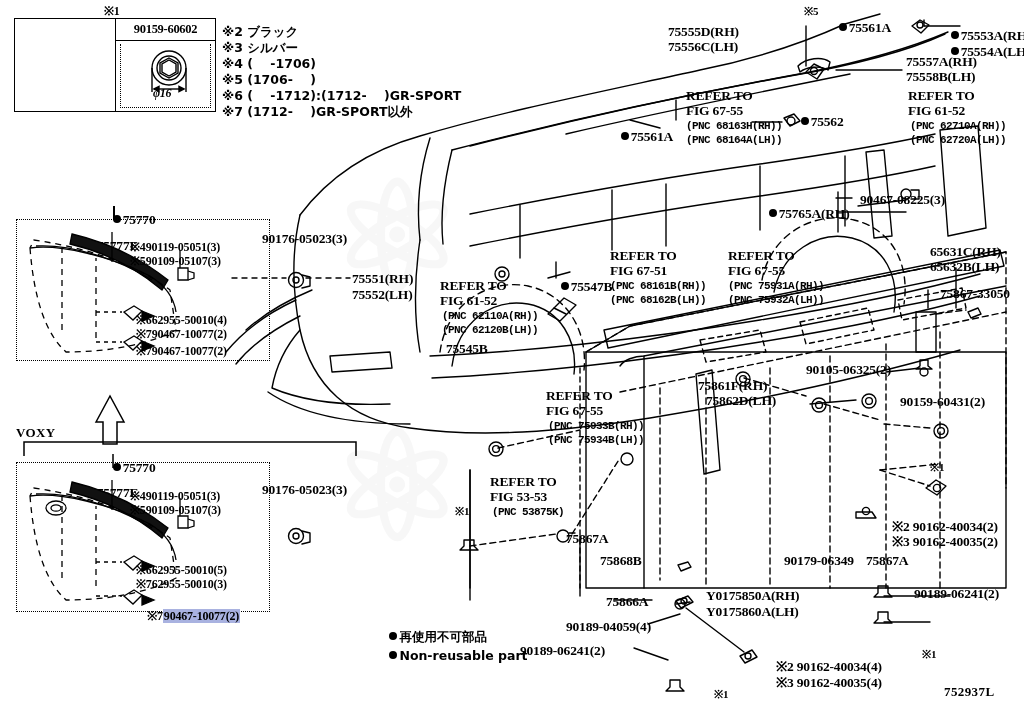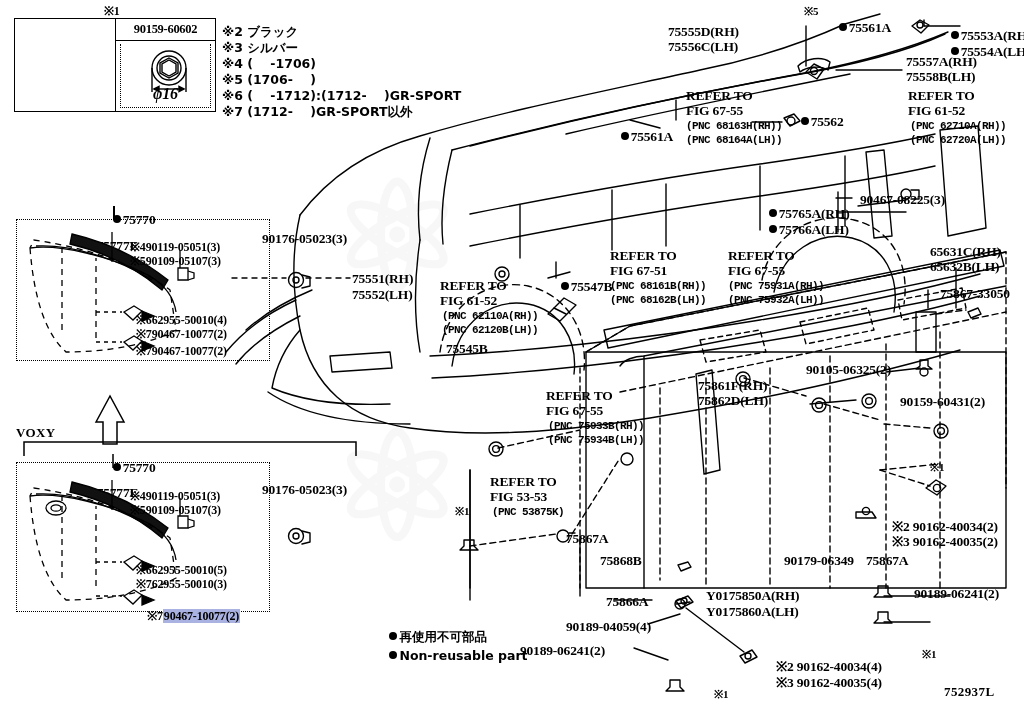--- a/index.html
+++ b/index.html
@@ -303,21 +303,21 @@
             <circle cx="48" cy="26" r="17"></circle>
             <circle cx="48" cy="26" r="12"></circle>
             <polygon points="48,16 57,21 57,31 48,36 39,31 39,21"></polygon>
             <polygon points="48,18 55,22 55,30 48,34 41,30 41,22"></polygon>
             <path d="M31 26 L31 50 M65 26 L65 50"></path>
             <path d="M33 47 L63 47"></path>
             <path d="M33 47 l5 -2.5 l0 5 z" fill="#000"></path>
             <path d="M63 47 l-5 -2.5 l0 5 z" fill="#000"></path>
           </g>
         </svg>
-        <div class="lbl" style="left:32px;top:42px;font-size:16px;font-style:italic;">φ16</div>
+        <div class="lbl" style="left:32px;top:42px;font-size:12px;font-style:italic;">φ16</div>
       </div>
     </div>
   </div>
 
   <div class="lbl jp" style="left:222px;top:24px;">※2 ブラック</div>
   <div class="lbl jp" style="left:222px;top:40px;">※3 シルバー</div>
   <div class="lbl jp" style="left:222px;top:56px;text-align:center;">※4 (    -1706)</div>
   <div class="lbl jp" style="left:222px;top:72px;">※5 (1706-    )</div>
   <div class="lbl jp" style="left:222px;top:88px;">※6 (    -1712):(1712-    )GR-SPORT</div>
   <div class="lbl jp" style="left:222px;top:104px;">※7 (1712-    )GR-SPORT以外</div>
@@ -472,23 +472,20 @@
   </div>
 
   <div class="lbl" style="left:908px;top:88px;">REFER TO</div>
   <div class="lbl" style="left:908px;top:103px;">FIG 61-52</div>
   <div class="lbl pnc" style="left:910px;top:119px;">(PNC 62710A(RH))</div>
   <div class="lbl pnc" style="left:910px;top:133px;">(PNC 62720A(LH))</div>
 
   <div class="lbl" style="left:756px;top:190px;">
     <span class="bullet"></span><span>75765A(RH)</span>
   </div>
-  <div class="lbl" style="left:756px;top:206px;">
-    <span class="bullet"></span><span>75766A(LH)</span>
-  </div>
   <div class="lbl" style="left:860px;top:192px;">90467-08225(3)</div>
 
   <div class="lbl" style="left:930px;top:244px;">65631C(RH)</div>
   <div class="lbl" style="left:930px;top:259px;">65632B(LH)</div>
   <div class="lbl" style="left:940px;top:286px;">75867-33050</div>
 
   <div class="lbl" style="left:352px;top:271px;">75551(RH)</div>
   <div class="lbl" style="left:352px;top:287px;">75552(LH)</div>
 
   <div class="lbl" style="left:440px;top:278px;">REFER TO</div>
@@ -505,21 +502,21 @@
   <div class="lbl" style="left:610px;top:263px;">FIG 67-51</div>
   <div class="lbl pnc" style="left:610px;top:279px;">(PNC 68161B(RH))</div>
   <div class="lbl pnc" style="left:610px;top:293px;">(PNC 68162B(LH))</div>
 
   <div class="lbl" style="left:728px;top:248px;">REFER TO</div>
   <div class="lbl" style="left:728px;top:263px;">FIG 67-55</div>
   <div class="lbl pnc" style="left:728px;top:279px;">(PNC 75931A(RH))</div>
   <div class="lbl pnc" style="left:728px;top:293px;">(PNC 75932A(LH))</div>
 
   <div class="lbl" style="left:698px;top:378px;">75861F(RH)</div>
-  <div class="lbl" style="left:698px;top:393px;">75862D(LH)</div>
+  <div class="lbl" style="left:698px;top:393px;padding-left:8px;">75862D(LH)</div>
 
   <div class="lbl" style="left:806px;top:362px;">90105-06325(2)</div>
   <div class="lbl" style="left:900px;top:394px;">90159-60431(2)</div>
 
   <div class="lbl" style="left:546px;top:388px;">REFER TO</div>
   <div class="lbl" style="left:546px;top:403px;">FIG 67-55</div>
   <div class="lbl pnc" style="left:548px;top:419px;">(PNC 75933B(RH))</div>
   <div class="lbl pnc" style="left:548px;top:433px;">(PNC 75934B(LH))</div>
 
   <div class="lbl" style="left:490px;top:474px;">REFER TO</div>

